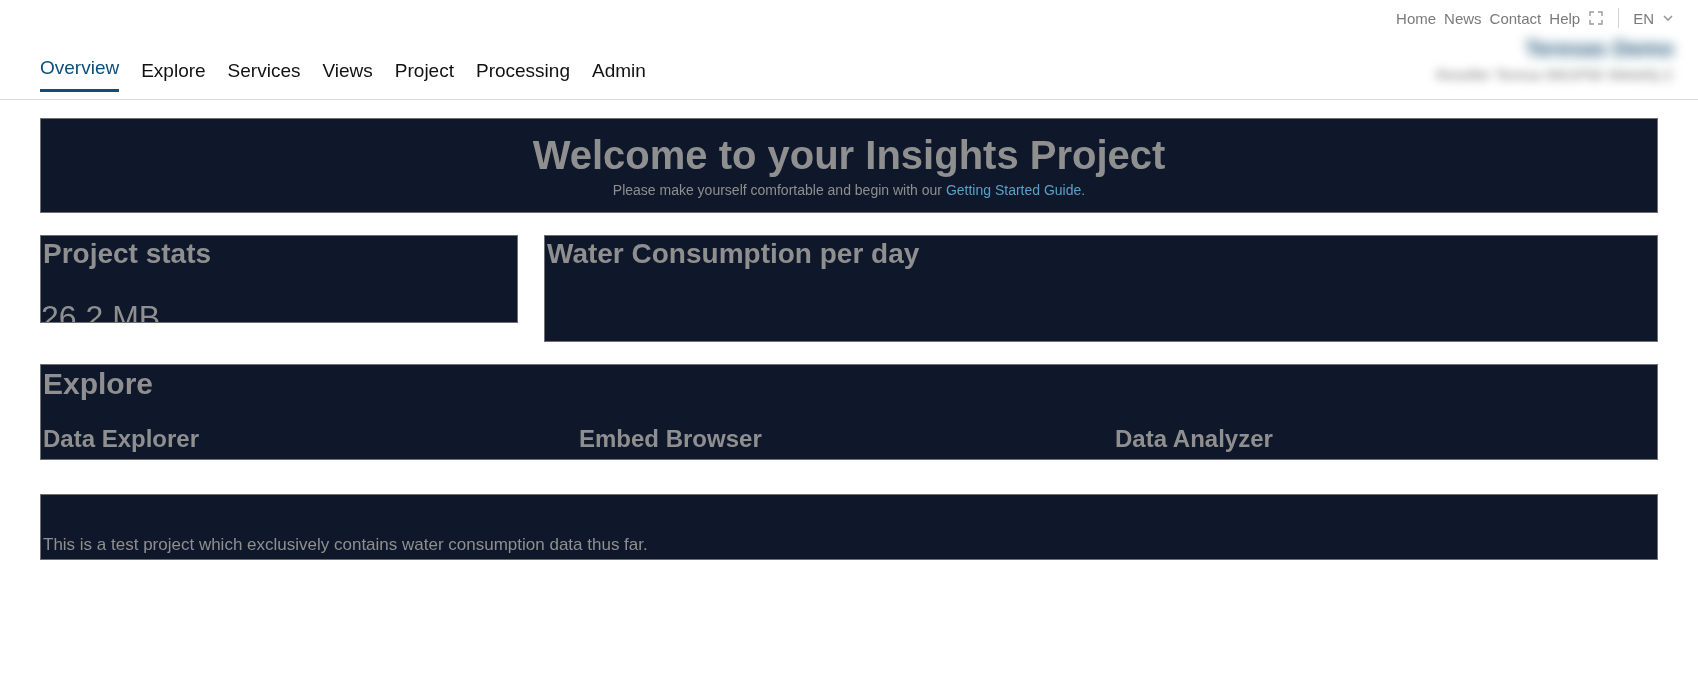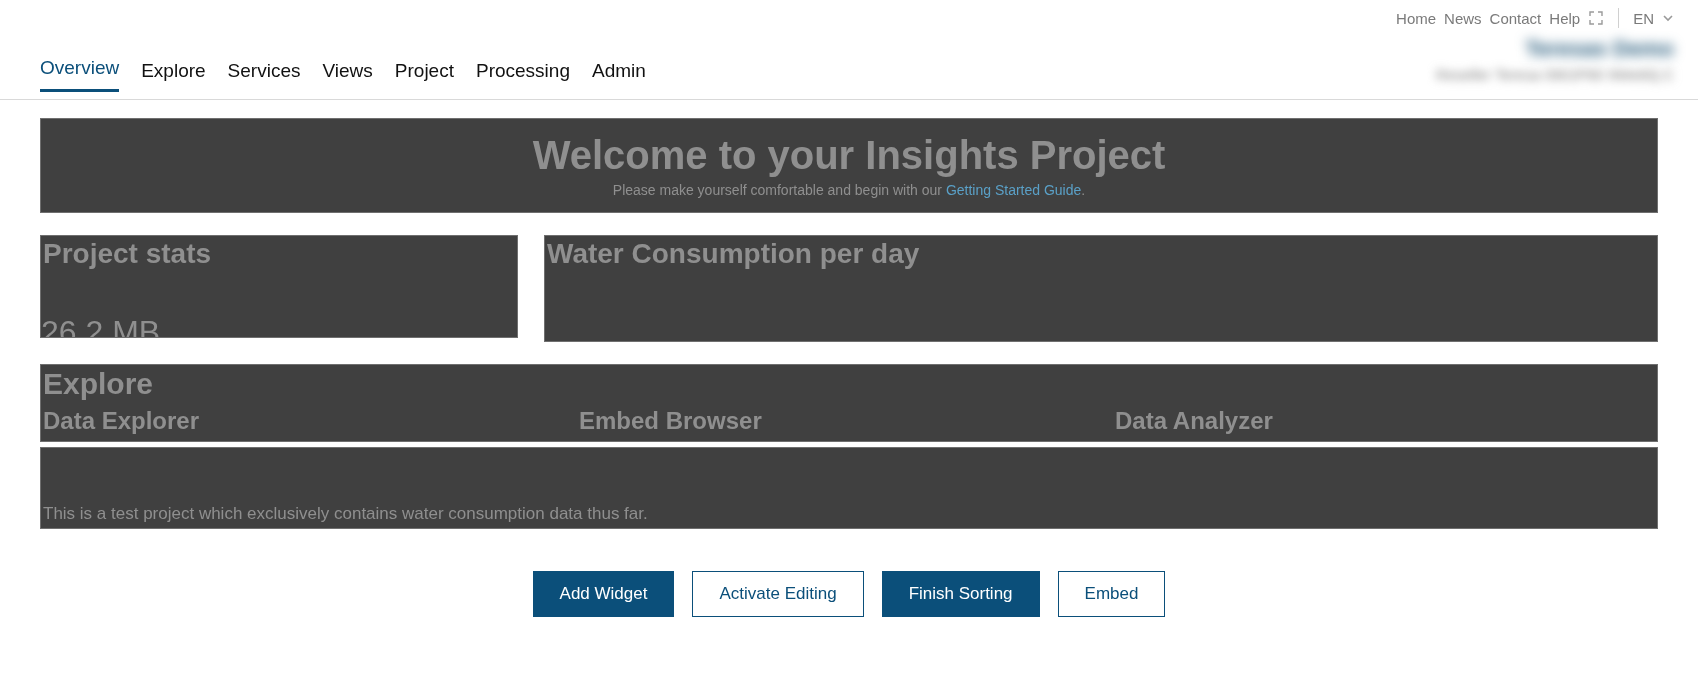--- a/index.html
+++ b/index.html
@@ -51,46 +51,46 @@
   }
   .tab.active {
     color:#0b4f7a; border-bottom:3px solid #0b4f7a;
   }
   .tabs-underline {
     border-bottom:1px solid #d9d9d9; margin-top:-1px;
   }
   .content { padding: 18px 40px 28px; }
   .widget {
     border:1px solid #6f6f6f;
-    background:#404040;
+    background:#0f172a;
     overflow:hidden;
   }
   .welcome-widget {
     text-align:center; padding:14px 10px 14px;
   }
   .welcome-title {
     font-size:40px; font-weight:700; color:#8f8f8f;
   }
   .welcome-sub {
     font-size:14px; color:#8f8f8f; margin-top:4px;
   }
   .welcome-sub a { color:#5aa0c7; text-decoration:none; cursor:pointer; }
   .row2 {
     display:flex; gap:26px; margin-top:22px;
   }
-  .stats-widget { flex:0 0 478px; height:103px; position:relative; padding:2px 6px 2px 2px;}
+  .stats-widget { flex:0 0 478px; height:88px; position:relative; padding:2px 6px 2px 2px;}
   .stats-title { font-size:28px; font-weight:700; color:#8f8f8f; }
   .stats-big { font-size:32px; font-weight:400; color:#8f8f8f; position:absolute; bottom:-14px; left:0;}
   .water-widget { flex:1; height:107px; padding:2px 6px 0 2px;}
   .water-title { font-size:28px; font-weight:700; color:#8f8f8f; }
   .explore-widget { margin-top:22px; padding:2px 6px 6px 2px;}
   .explore-title { font-size:30px; font-weight:700; color:#8f8f8f; }
-  .explore-cols { display:flex; margin-top:6px; }
+  .explore-cols { display:flex; margin-top:24px; }
   .explore-col { flex:1; font-size:24px; font-weight:700; color:#8f8f8f; }
-  .note-widget { margin-top:5px; height:82px; position:relative; }
+  .note-widget { margin-top:34px; height:66px; position:relative; }
   .note-text {
     position:absolute; left:2px; bottom:4px;
     font-size:17px; color:#8f8f8f;
   }
   .button-row {
     display:flex; justify-content:center; gap:18px; margin-top:42px;
   }
   .btn {
     font-size:17px; padding:12px 26px; border:1px solid #0b4f7a;
     cursor:pointer; background:#fff; color:#0b4f7a;
@@ -168,20 +168,14 @@
       <div class="explore-col">Data Explorer</div>
       <div class="explore-col">Embed Browser</div>
       <div class="explore-col">Data Analyzer</div>
     </div>
   </div>
 
   <div class="widget note-widget">
     <div class="note-text">This is a test project which exclusively contains water consumption data thus far.</div>
   </div>
 
-  <div class="button-row">
-    <button class="btn primary">Add Widget</button>
-    <button class="btn">Activate Editing</button>
-    <button class="btn primary">Finish Sorting</button>
-    <button class="btn">Embed</button>
-  </div>
 
 </div>
 
 </body></html>

